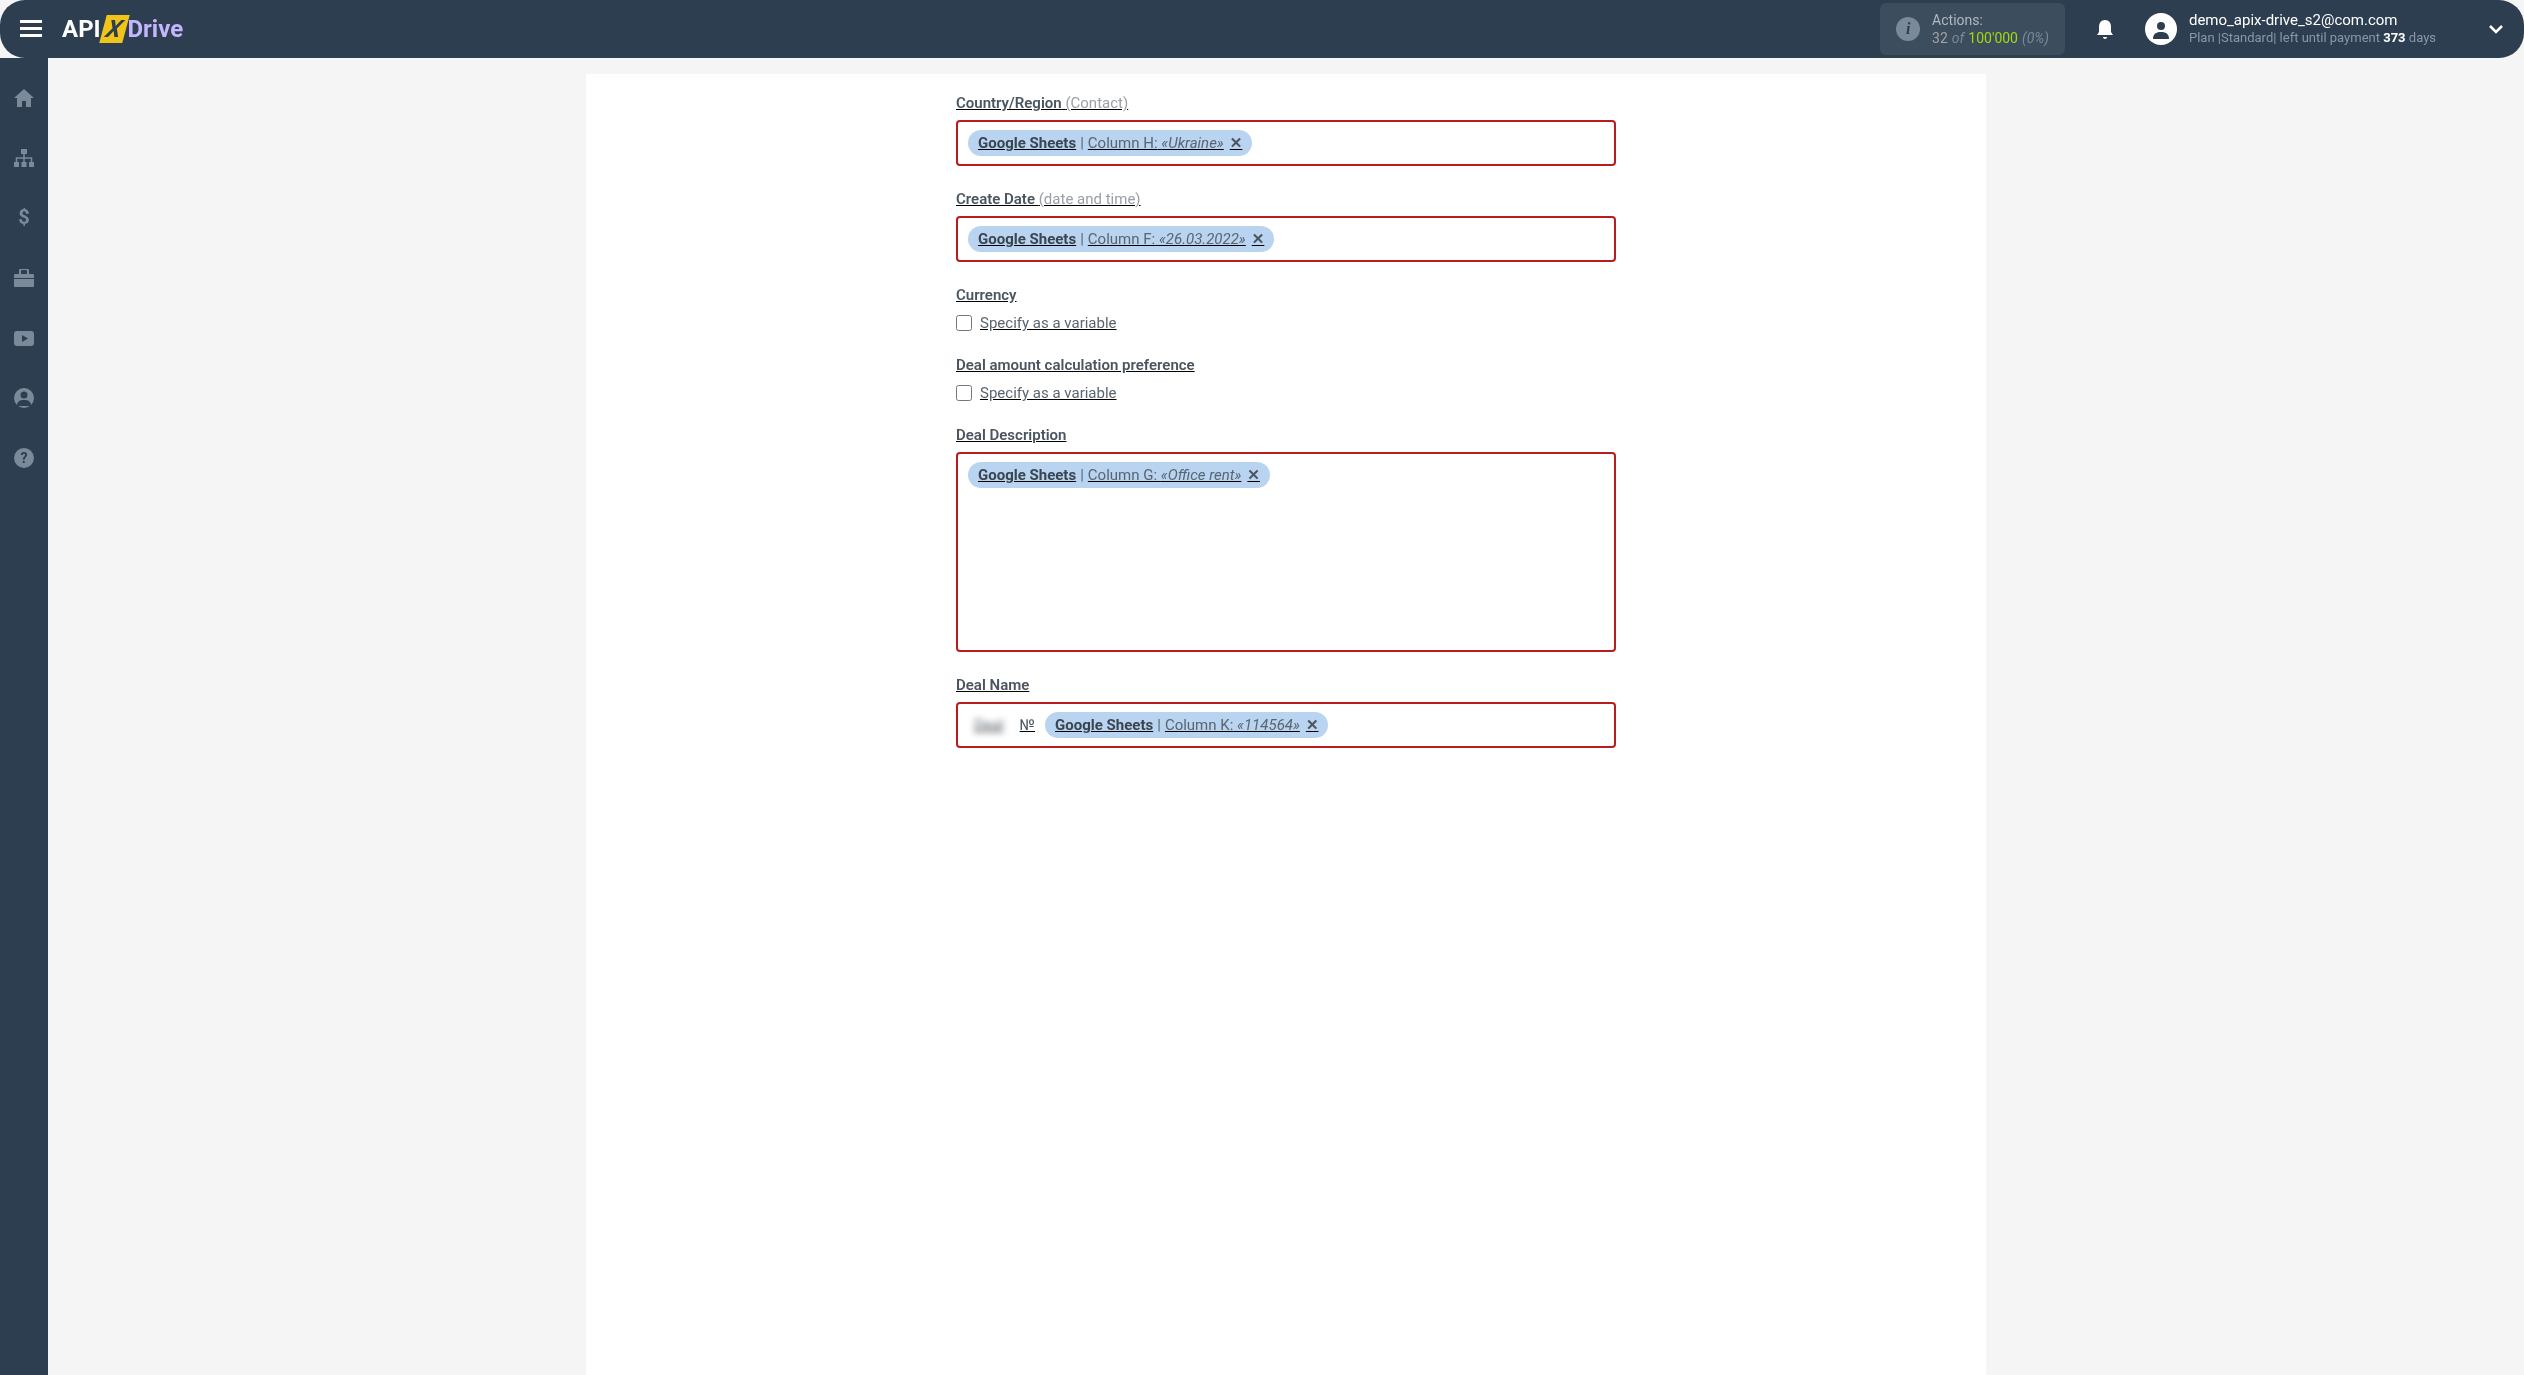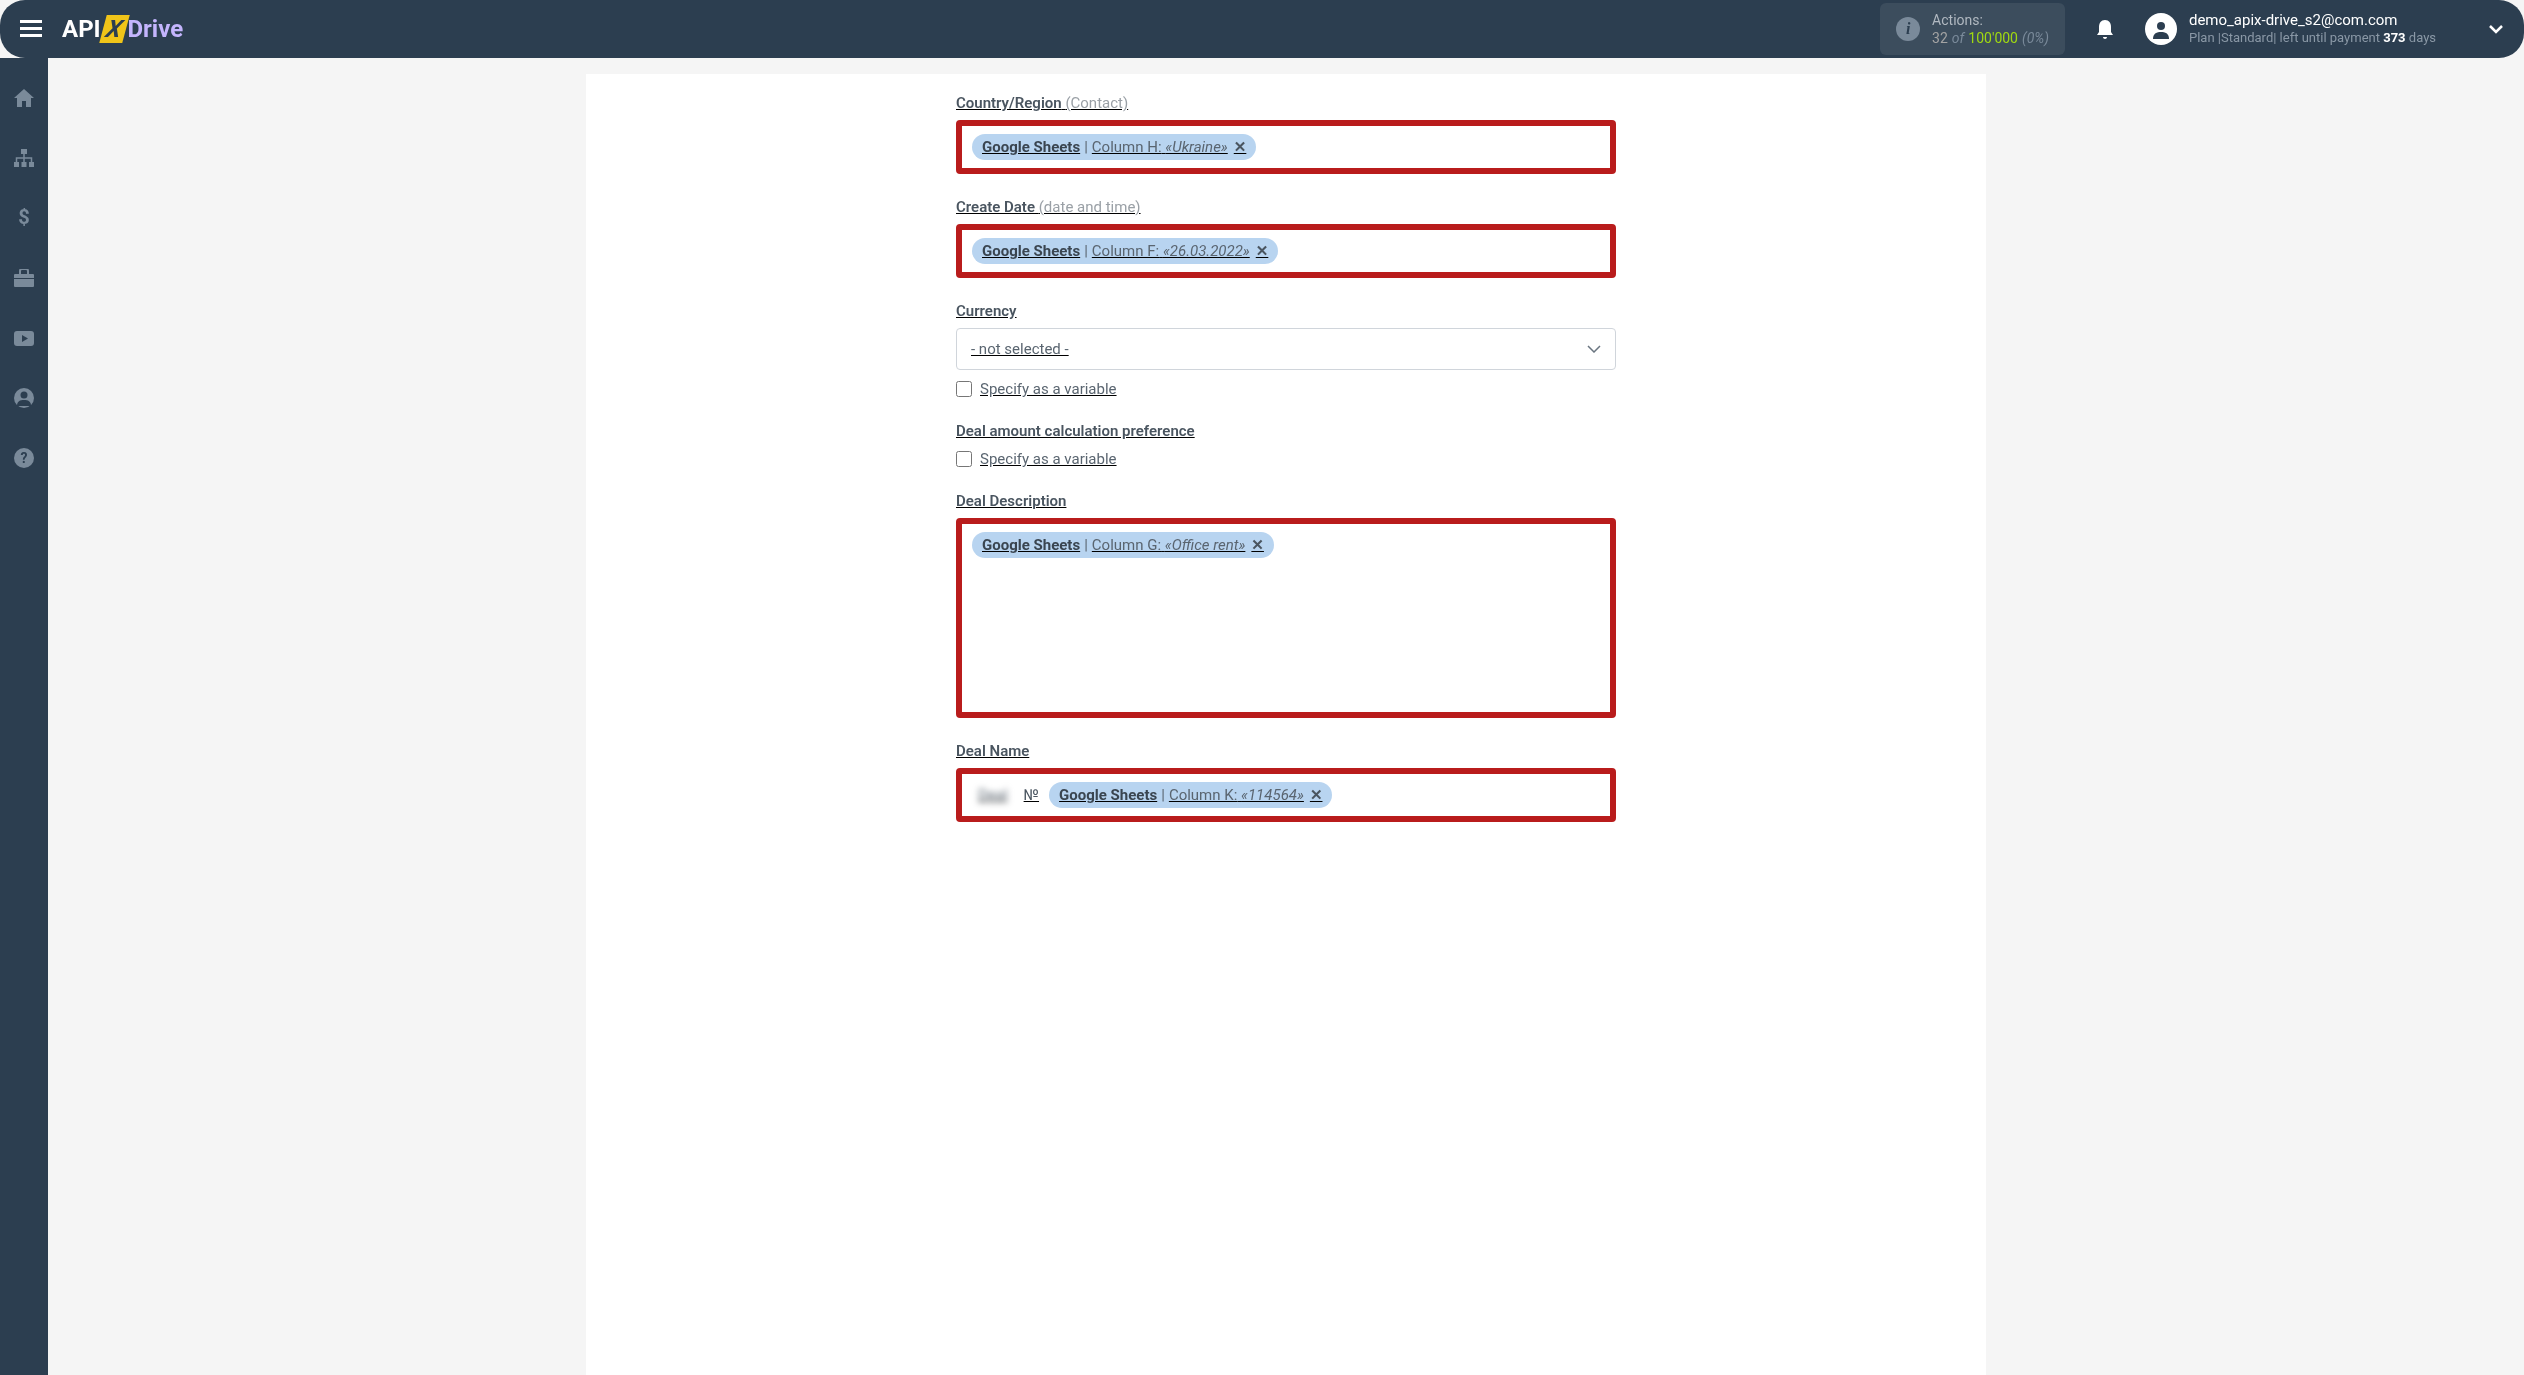--- a/index.html
+++ b/index.html
@@ -235,21 +235,21 @@
       font-weight: 600;
     }
     
     .field-label-hint {
       color: #9aa0a6;
       font-weight: normal;
     }
     
     .field-input {
       width: 100%;
-      border: 6px solid #b91c1c;
+      border: 2px solid #b91c1c;
       border-radius: 4px;
       padding: 8px 10px;
       min-height: 42px;
       background: white;
       display: flex;
       align-items: flex-start;
       flex-wrap: wrap;
       gap: 6px;
     }
     
@@ -485,28 +485,20 @@
             <span class="token-column">Column F:</span>
             <span>&nbsp;</span>
             <span class="token-value">«26.03.2022»</span>
             <span class="token-remove">✕</span>
           </span>
         </div>
       </div>
 
       <div class="field-group">
         <div class="field-label">Currency</div>
-        <div class="select-box">
-          <span>- not selected -</span>
-          <span class="select-arrow">
-            <svg width="14" height="8" viewBox="0 0 14 8">
-                <path d="M1 1 L7 7 L13 1" stroke="currentColor" stroke-width="1.5" fill="none"></path>
-              </svg>
-          </span>
-        </div>
         <label class="checkbox-row">
           <input type="checkbox" style="">
           <span>Specify as a variable</span>
         </label>
       </div>
 
       <div class="field-group">
         <div class="field-label">Deal amount calculation preference</div>
         <label class="checkbox-row">
           <input type="checkbox" style="">

